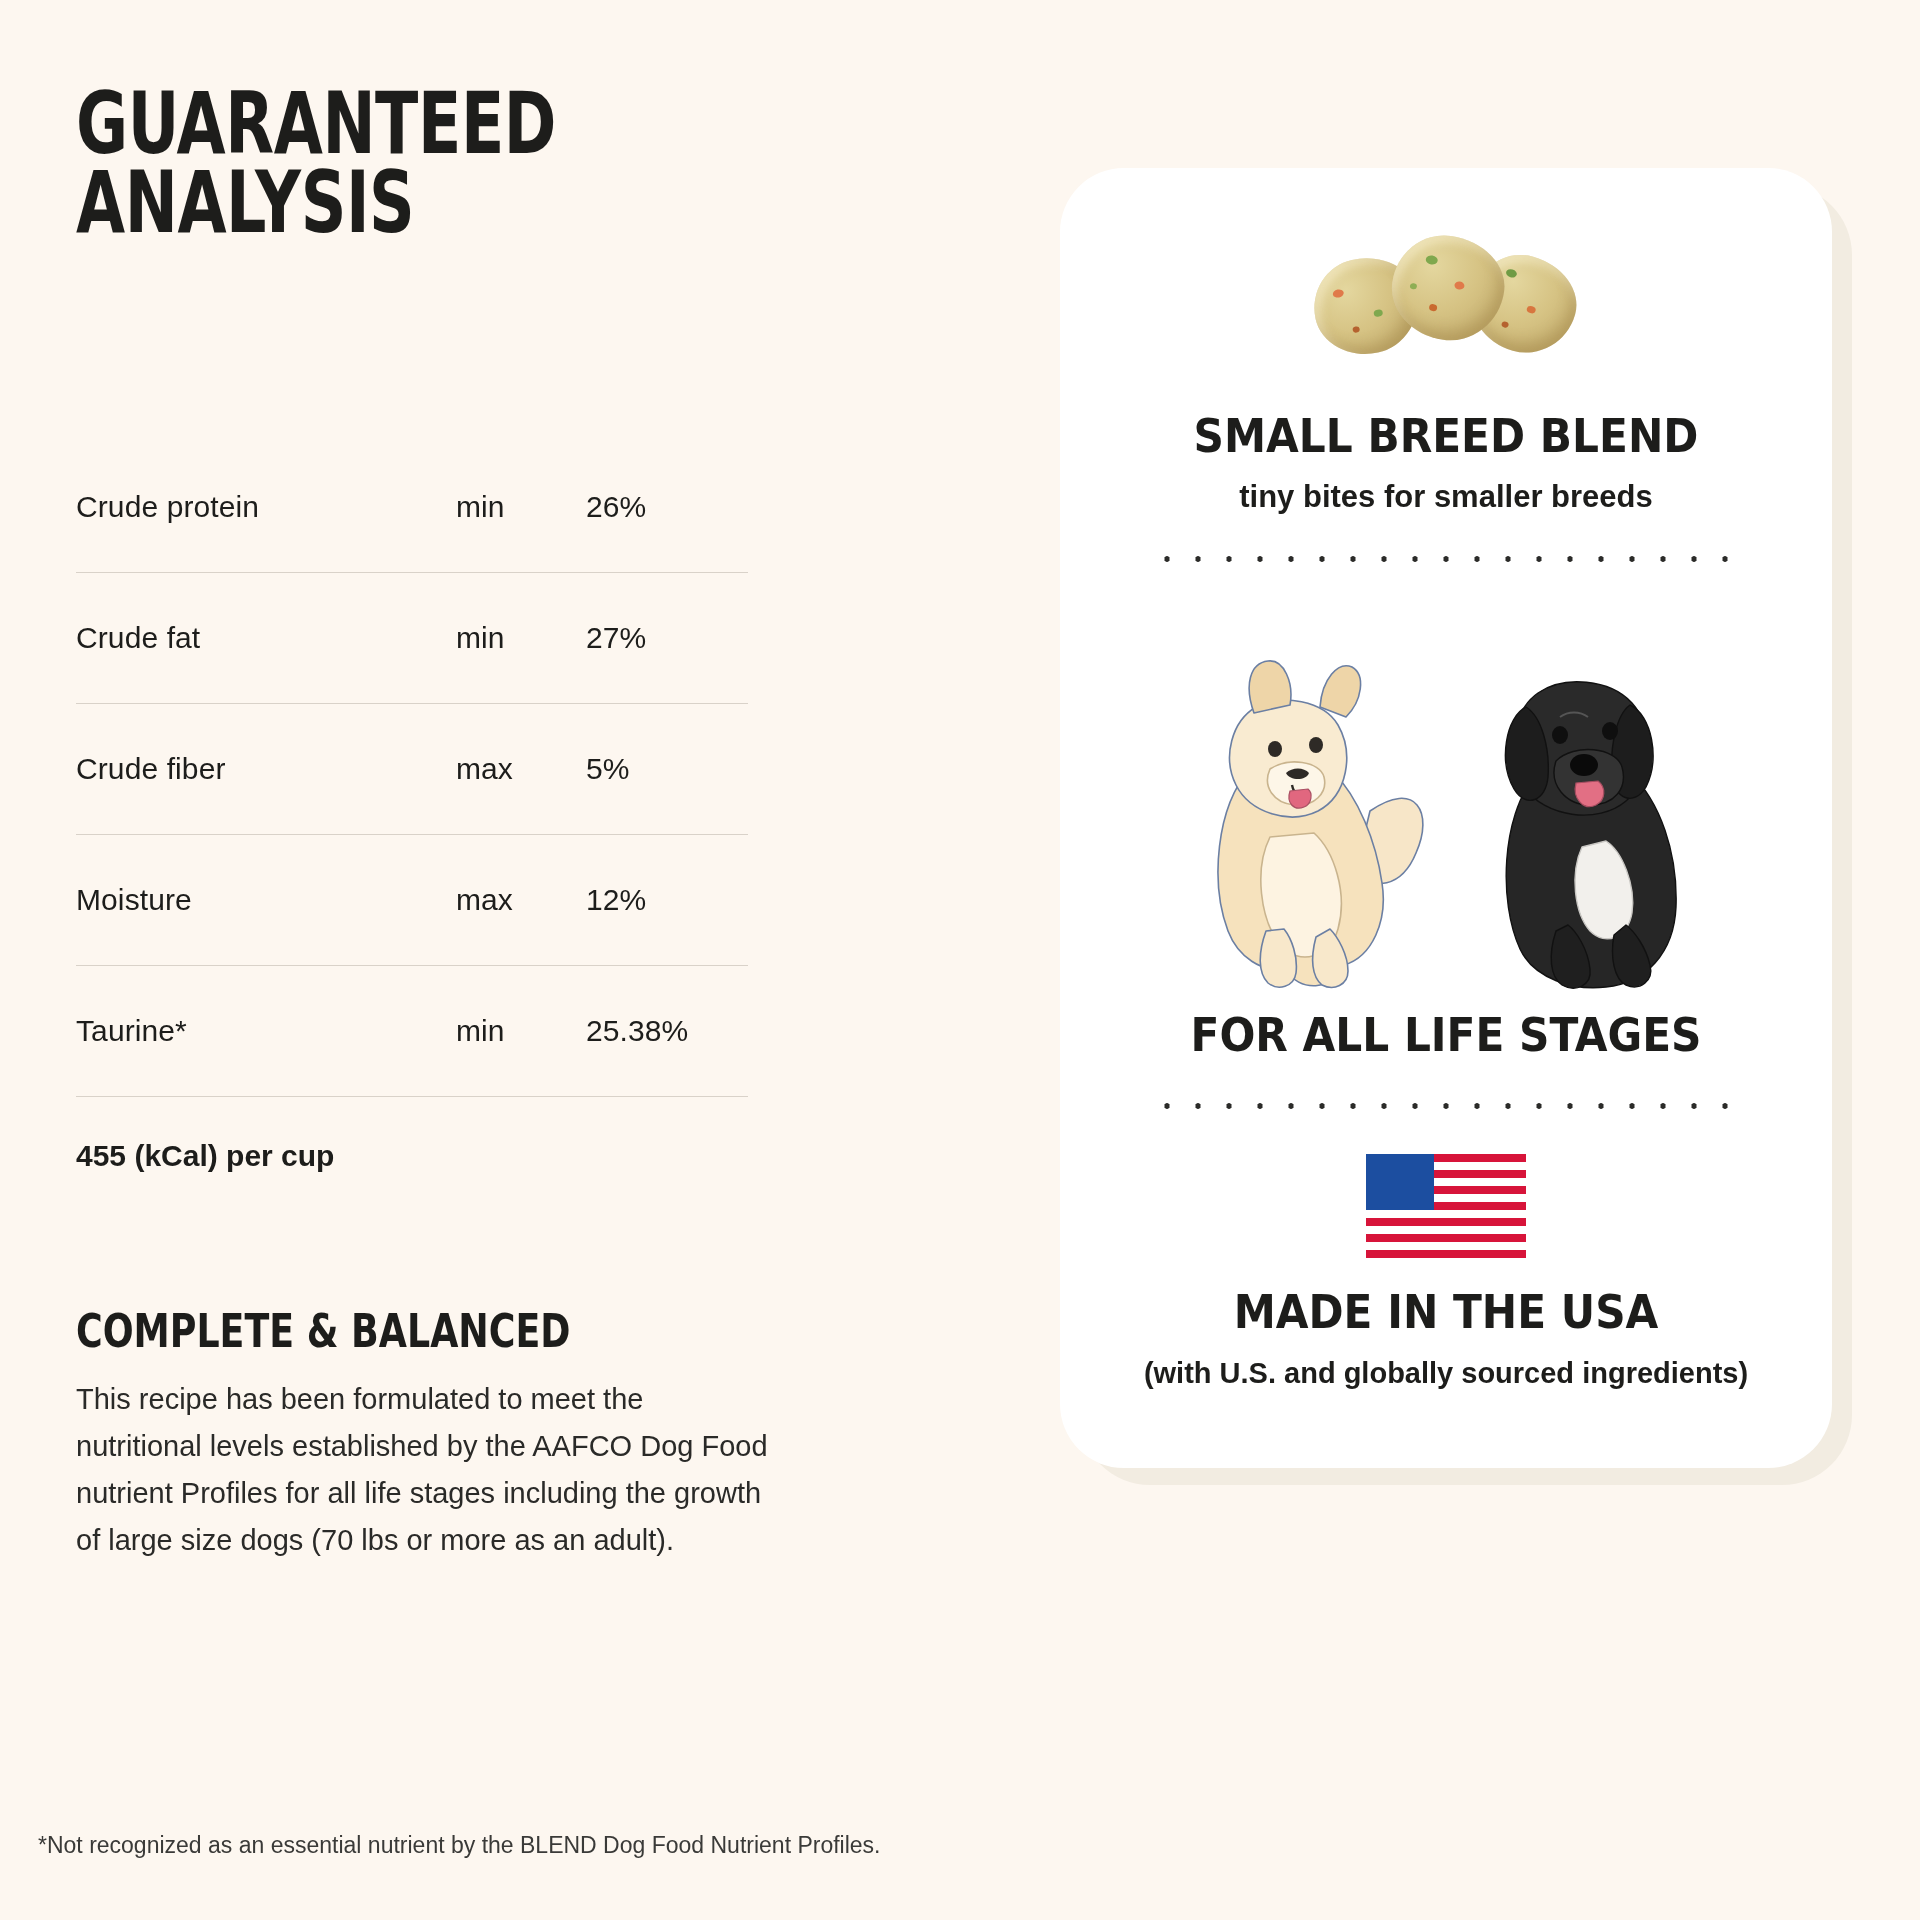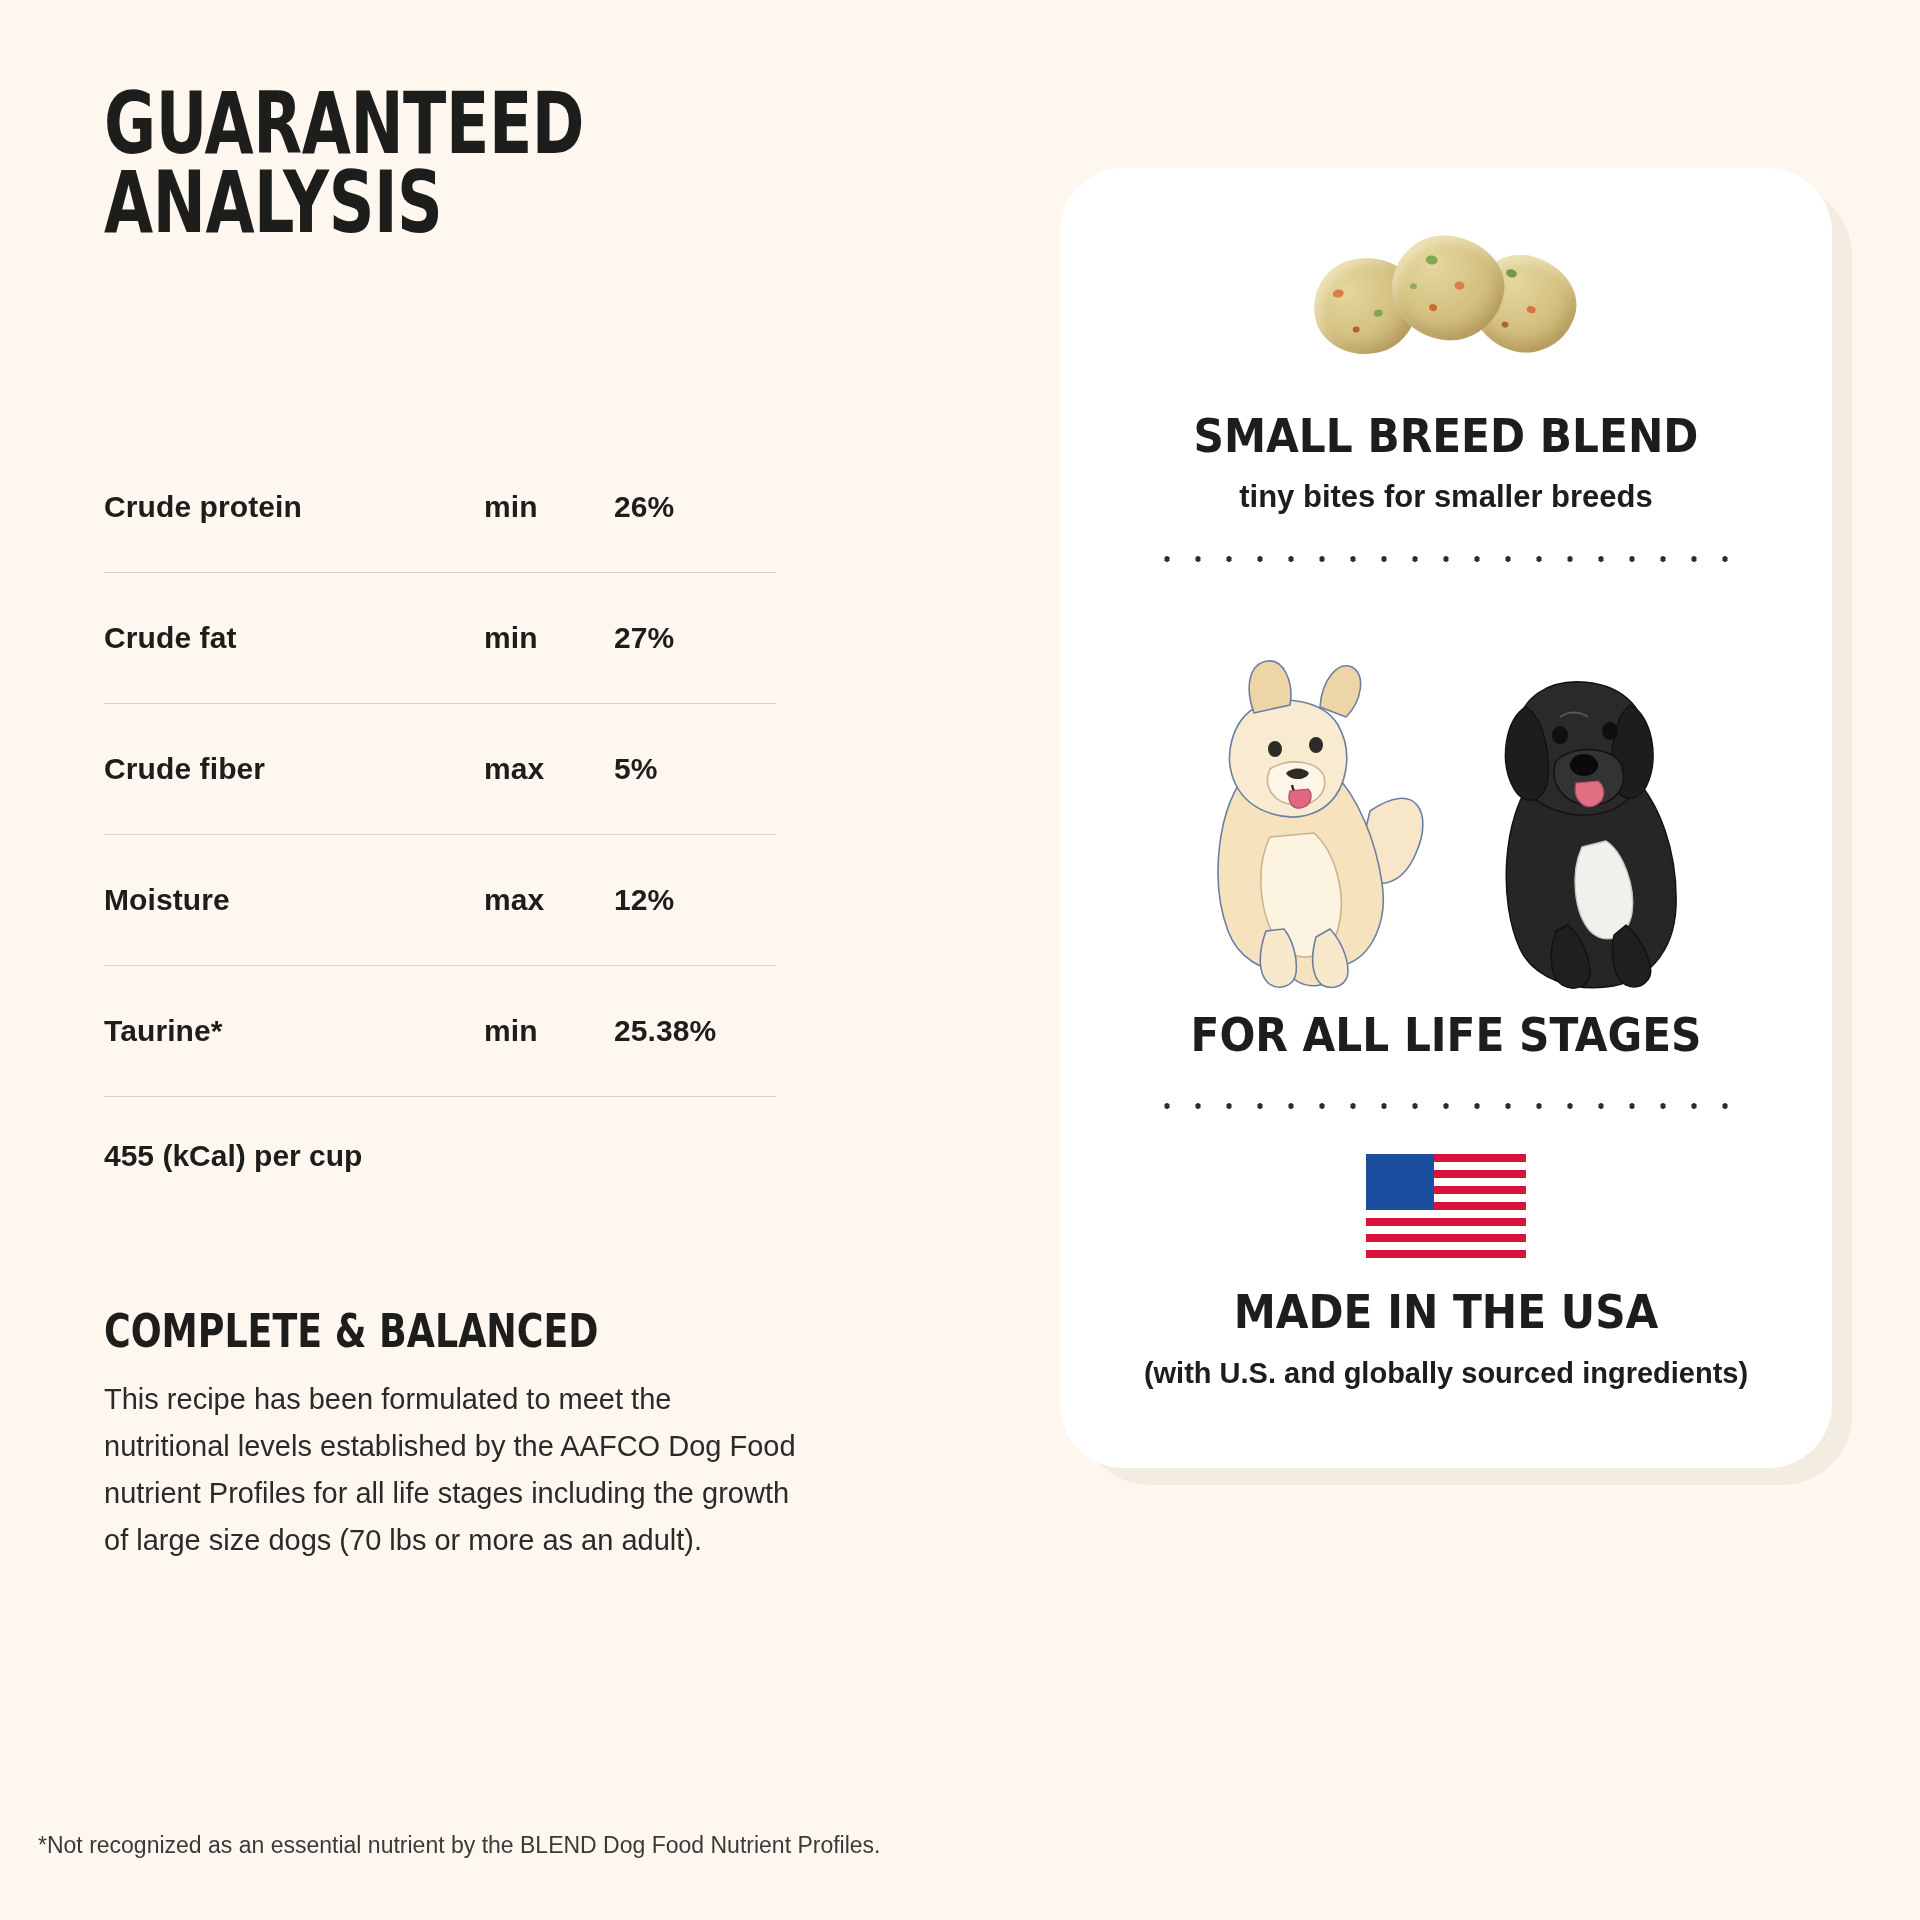--- a/index.html
+++ b/index.html
@@ -17,21 +17,21 @@
   .page {
     position: relative;
     width: 1920px;
     height: 1920px;
     box-sizing: border-box;
   }
 
   
   .left-col {
     position: absolute;
-    left: 104px;
+    left: 76px;
     top: 84px;
     width: 700px;
   }
   .ga-title {
     font-family: "DejaVu Sans Condensed", "Liberation Sans", sans-serif;
     font-weight: 700;
     font-size: 86px;
     line-height: 0.92;
     letter-spacing: -0.5px;
     transform: scaleX(0.82);
@@ -45,21 +45,21 @@
   .ga-table {
     margin-top: 200px;
     width: 672px;
   }
   .ga-row {
     display: flex;
     align-items: center;
     height: 130px;
     border-bottom: 1.5px solid #d9d2c9;
     font-size: 30px;
-    font-weight: 700;
+    font-weight: 400;
     letter-spacing: 0.1px;
   }
   .ga-row .nutrient {
     flex: 0 0 380px;
   }
   .ga-row .qual {
     flex: 0 0 130px;
     text-align: left;
   }
   .ga-row .value {

